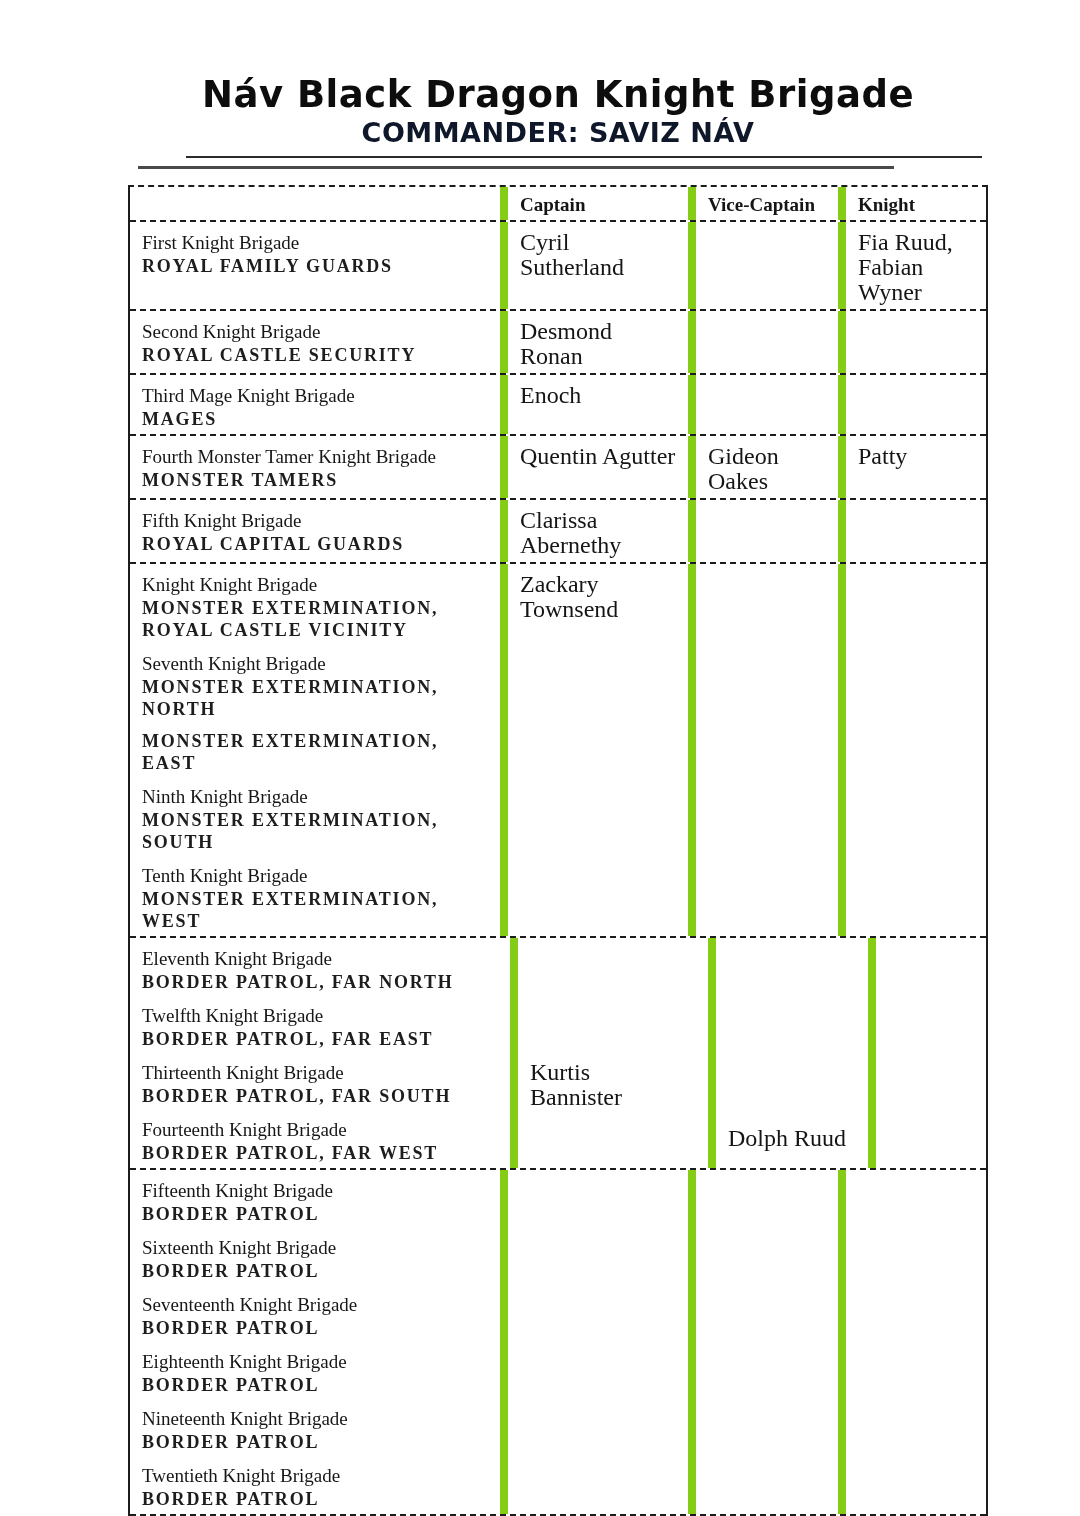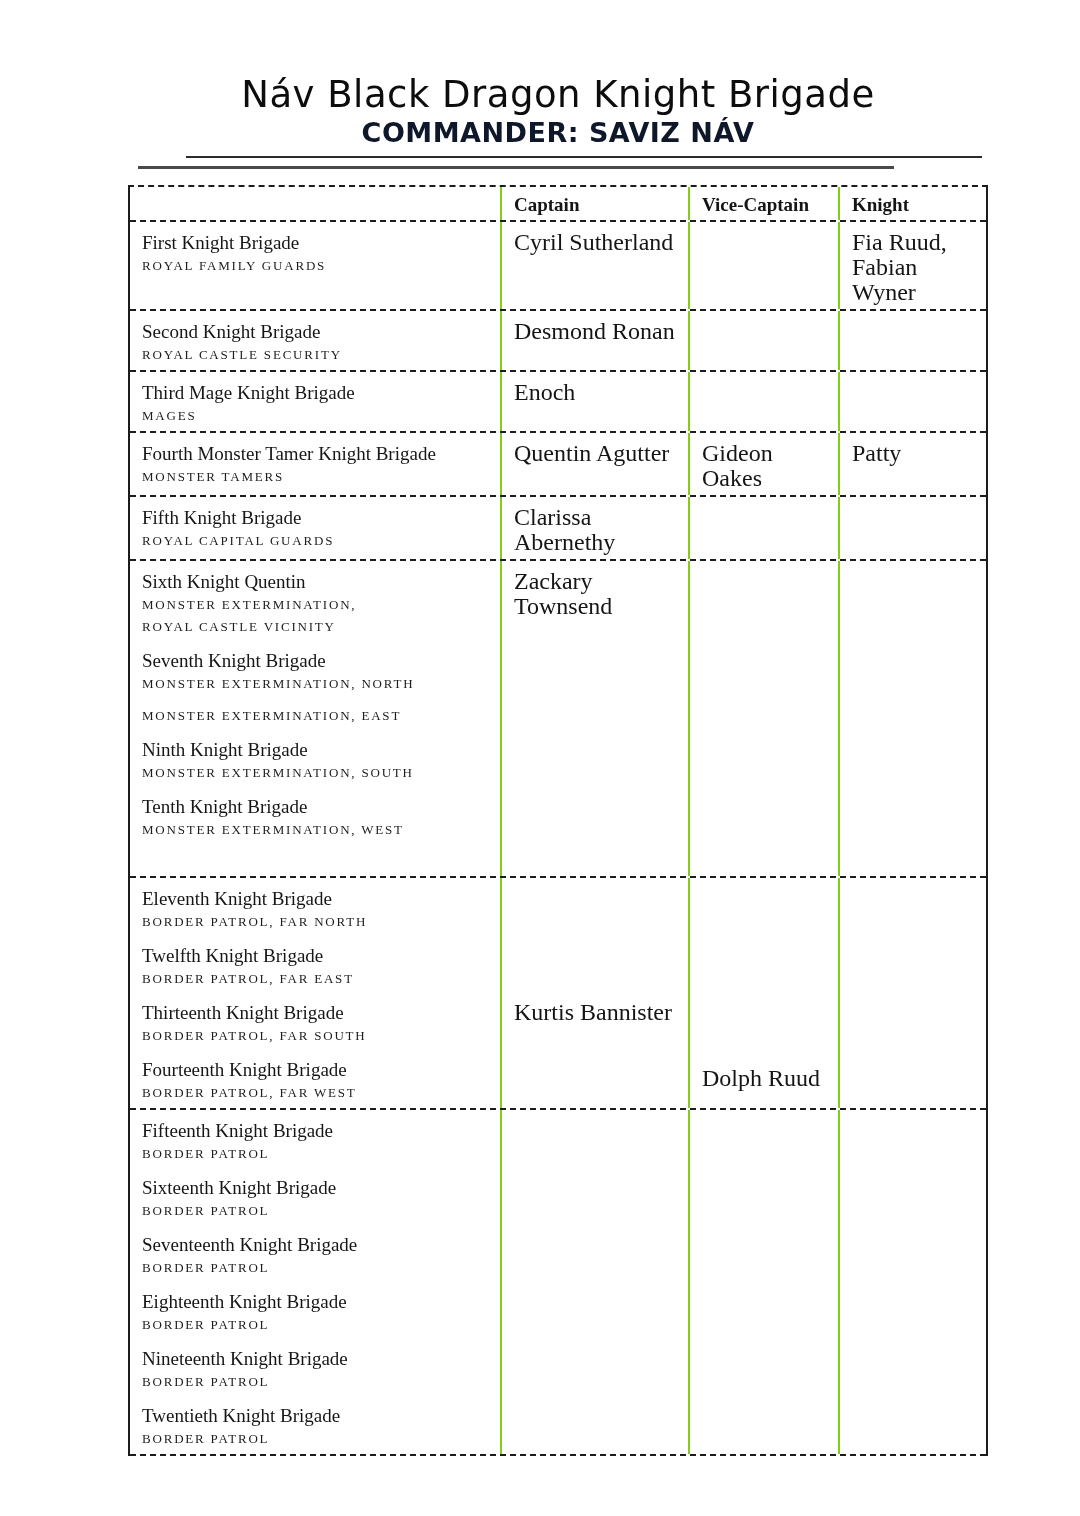--- a/index.html
+++ b/index.html
@@ -10,21 +10,21 @@
     font-family:"Liberation Serif", serif;
     color:#151515;
     overflow:hidden;
   }
   .page { position:absolute; left:128px; top:0; width:860px; }
 
   
   .head { text-align:center; padding-top:74px; }
   .title {
     font-family:"DejaVu Sans", sans-serif;
-    font-weight:400; font-size:37px; line-height:42px;
+    font-weight:700; font-size:37px; line-height:42px;
     letter-spacing:0.5px; color:#0d0d0d;
     white-space:nowrap;
   }
   .subtitle {
     font-family:"DejaVu Sans", sans-serif;
     font-weight:700; font-size:27px; line-height:33px;
     letter-spacing:0.5px; color:#0f172a;
     white-space:nowrap;
   }
   .rule1 { height:2px; background:#2b2b2b; width:796px; margin-left:58px; margin-top:7px; }
@@ -37,37 +37,37 @@
     border-left:2px solid #1c1c1c;
     border-right:2px solid #1c1c1c;
     border-top:2px dashed #1c1c1c;
   }
   .trow {
     display:grid;
     grid-template-columns:370px 188px 150px auto;
     border-bottom:2px dashed #1c1c1c;
   }
   .cell { padding:8px 12px 4px 12px; }
-  .cell + .cell { border-left:2px solid #84cc16; }
+  .cell + .cell { border-left:8px solid #84cc16; }
 
   .header-row { min-height:35px; }
   .header-row .cell { padding-top:5px; padding-bottom:3px; }
   .hlabel { font-weight:700; font-size:19px; line-height:25px; }
 
   .r-single { min-height:58px; }
   .r-six    { min-height:317px; }
-  .r-eleven { min-height:223px; }
+  .r-eleven { min-height:223px;gap:10px; }
   .r-fifteen{ min-height:340px; }
 
   .entry { margin-bottom:10px; }
   .entry:last-child { margin-bottom:0; }
   .bname { font-size:19px; line-height:25px; color:#161616; }
   .bcap {
-    font-size:13px; line-height:22px;
-    letter-spacing:1.8px; font-weight:400;
+    font-size:18px; line-height:22px;
+    letter-spacing:1.8px; font-weight:700;
     color:#1d1d1d; white-space:pre-line;
   }
   .pname { font-size:24px; line-height:25px; white-space:pre-line; }
 
   .pad-captain-13 { padding-top:122px; }
   .pad-vice-14    { padding-top:188px; }
 </style>
 </head>
 <body>
 
@@ -146,21 +146,21 @@
         </div>
       </div>
       <div class="cell pname">Clarissa Abernethy</div>
       <div class="cell pname"></div>
       <div class="cell pname"></div>
     </div>
 
     <div class="trow r-six">
       <div class="cell">
         <div class="entry">
-          <div class="bname">Sixth Knight Quentin</div>
+          <div class="bname">Knight Knight Brigade</div>
           <div class="bcap">MONSTER EXTERMINATION,
 ROYAL CASTLE VICINITY</div>
         </div>
         <div class="entry">
           <div class="bname">Seventh Knight Brigade</div>
           <div class="bcap">MONSTER EXTERMINATION, NORTH</div>
         </div>
         <div class="entry">
           <div class="bcap">MONSTER EXTERMINATION, EAST</div>
         </div>

